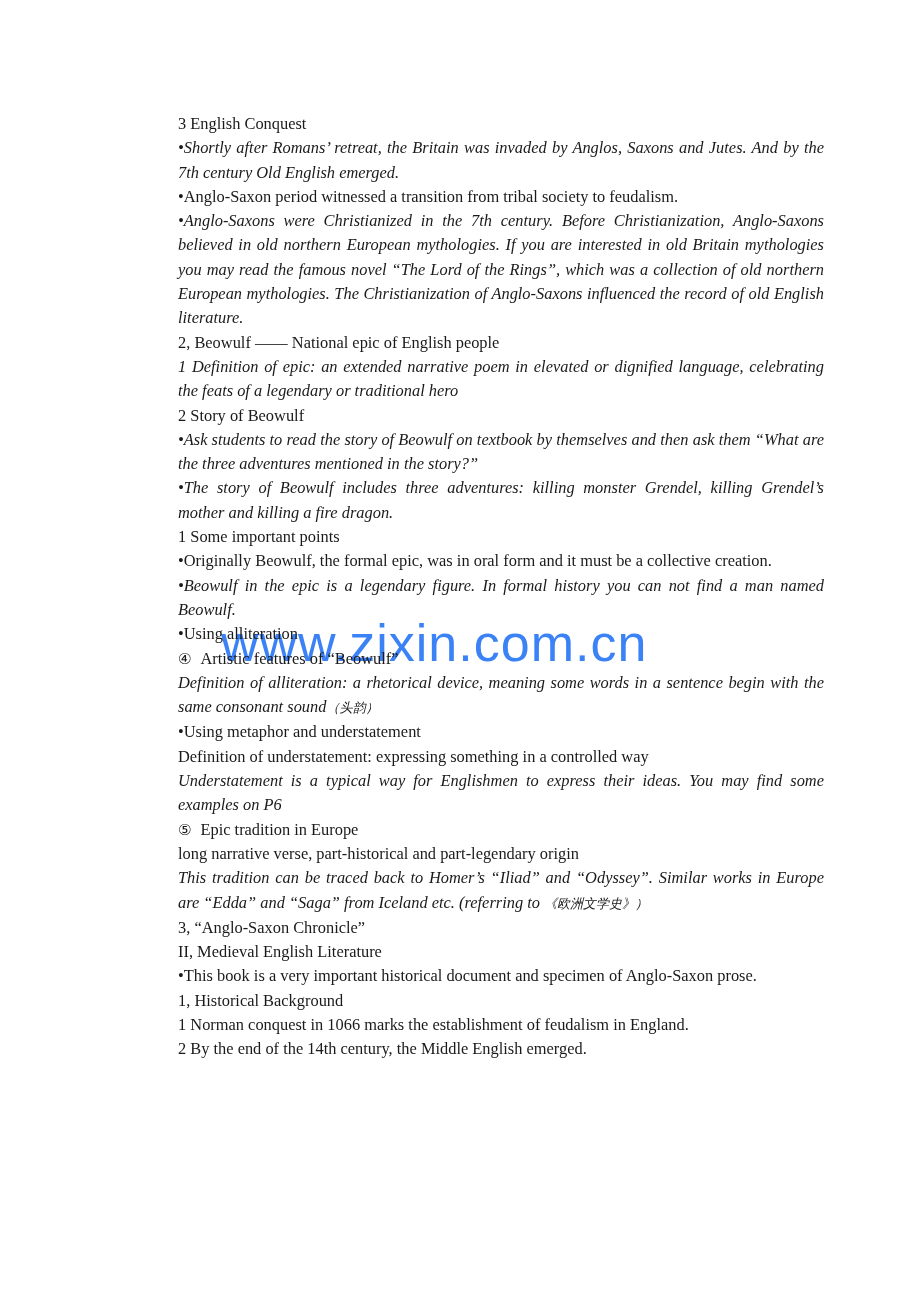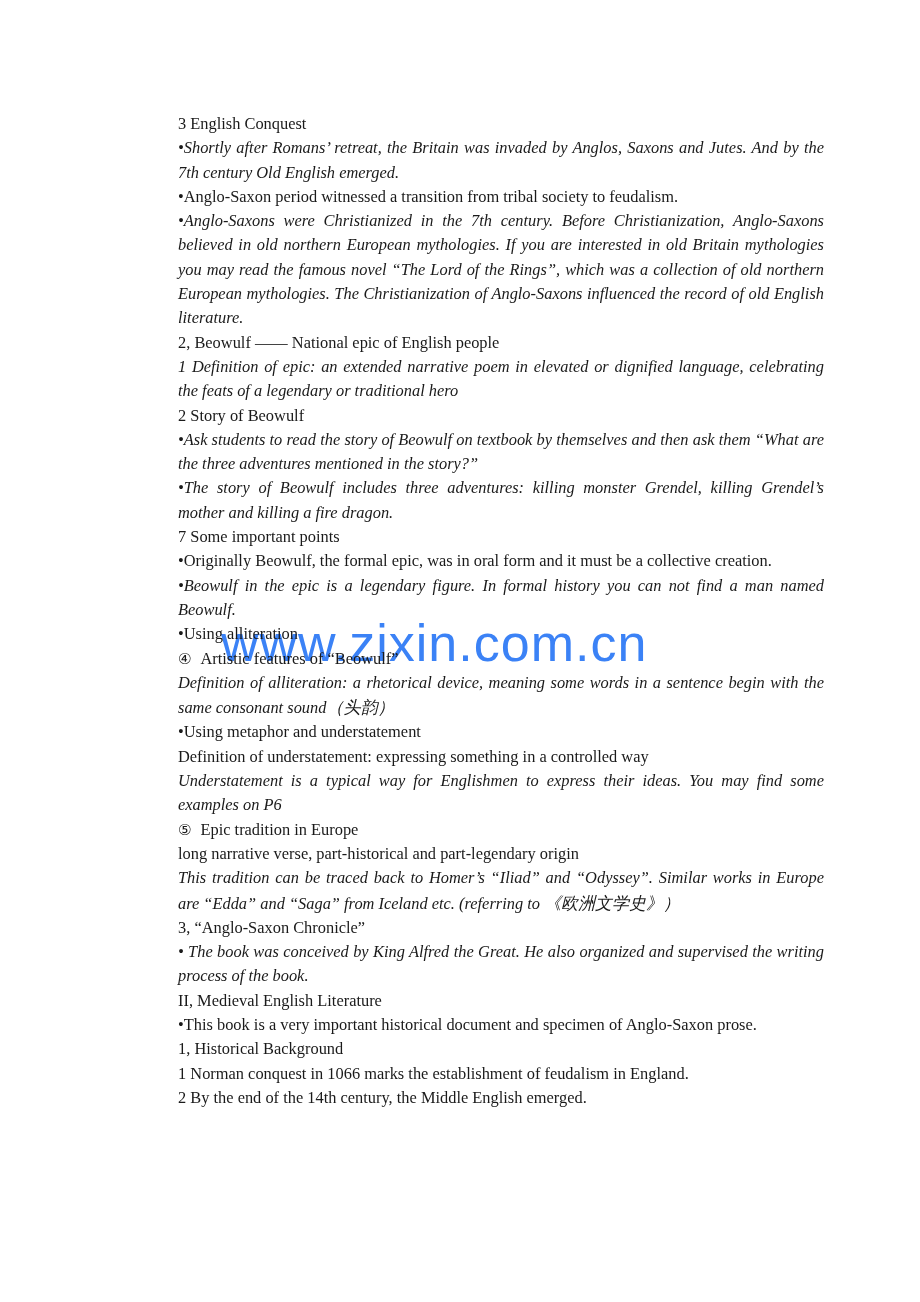--- a/index.html
+++ b/index.html
@@ -62,21 +62,21 @@
     margin: 0;
     padding: 0;
     text-align: justify;
     text-justify: inter-word;
     text-align-last: left;
     font-style: italic;
   }
 
   .cjk {
     font-family: "DejaVu Sans", "Liberation Sans", sans-serif;
-    font-size: 17px;
+    font-size: 13px;
   }
 
   .circled {
     font-family: "DejaVu Sans", "Liberation Sans", sans-serif;
     font-size: 15px;
   }
 </style>
 </head>
 <body>
 
@@ -95,21 +95,21 @@
   <div class="line">2, Beowulf —— National epic of English people</div>
 
   <div class="para">1 Definition of epic: an extended narrative poem in elevated or dignified language, celebrating the feats of a legendary or traditional hero</div>
 
   <div class="line">2 Story of Beowulf</div>
 
   <div class="para">•Ask students to read the story of Beowulf on textbook by themselves and then ask them “What are the three adventures mentioned in the story?”</div>
 
   <div class="para">•The story of Beowulf includes three adventures: killing monster Grendel, killing Grendel’s mother and killing a fire dragon.</div>
 
-  <div class="line">7 Some important points</div>
+  <div class="line">1 Some important points</div>
 
 
   <div class="line">•Originally Beowulf, the formal epic, was in oral form and it must be a collective creation.</div>
 
   <div class="para">•Beowulf in the epic is a legendary figure. In formal history you can not find a man named Beowulf.</div>
 
   <div class="line">•Using alliteration</div>
 
   <div class="line"><span class="circled" style="margin-right: 9px;">④</span><span>Artistic features of “Beowulf”</span></div>
 
@@ -123,21 +123,20 @@
   <div class="para">Understatement is a typical way for Englishmen to express their ideas. You may find some examples on P6</div>
 
   <div class="line"><span class="circled" style="margin-right: 9px;">⑤</span><span>Epic tradition in Europe</span></div>
 
   <div class="line">long narrative verse, part-historical and part-legendary origin</div>
 
   <div class="para"><span>This tradition can be traced back to Homer’s “Iliad” and “Odyssey”. Similar works in Europe are “Edda” and “Saga” from Iceland etc. (referring to  </span><span class="cjk">《欧洲文学史》</span><span class="cjk">）</span></div>
 
   <div class="line">3, “Anglo-Saxon Chronicle”</div>
 
-  <div class="para">• The book was conceived by King Alfred the Great. He also organized and supervised the writing process of the book.</div>
 
   <div class="line">II, Medieval English Literature</div>
 
   <div class="line">•This book is a very important historical document and specimen of Anglo-Saxon prose.</div>
 
   <div class="line">1, Historical Background</div>
 
   <div class="line">1 Norman conquest in 1066 marks the establishment of feudalism in England.</div>
 
   <div class="line">2 By the end of the 14th century, the Middle English emerged.</div>

